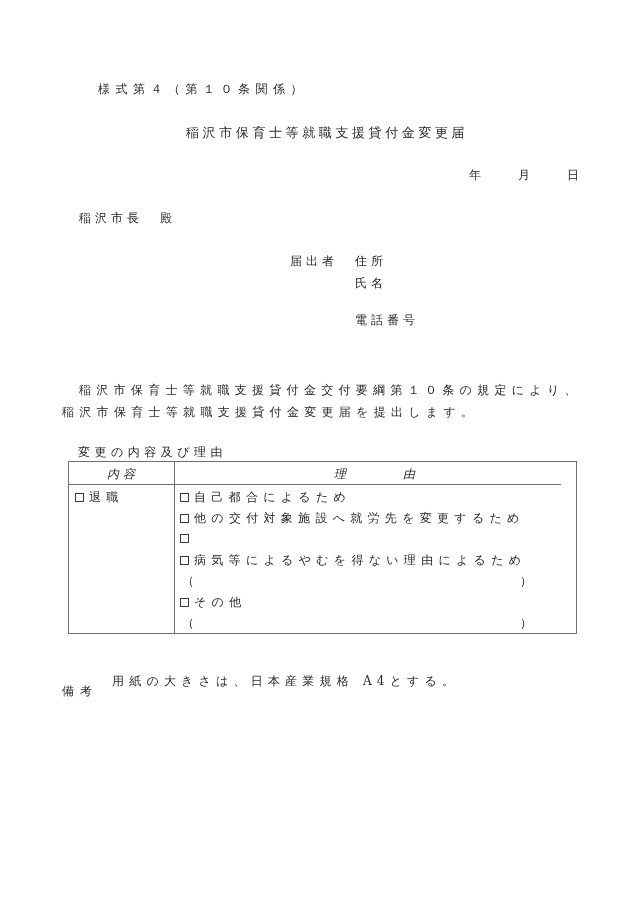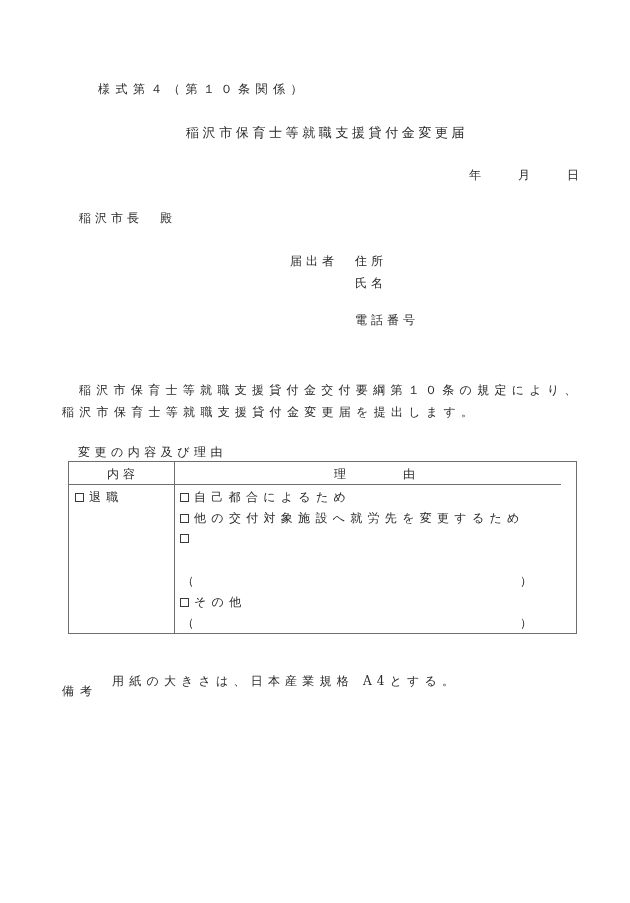--- a/index.html
+++ b/index.html
@@ -51,20 +51,21 @@
       width: 509px;
       height: 173px;
       border: 1px solid #6e6e6e;
       box-sizing: border-box;
     }
     #change-table .header {
       position: absolute;
       left: 0; top: 0; right: 15px;
       height: 22px;
       border-bottom: 1px solid #6e6e6e;
+      font-style: italic;
     }
     #change-table .divider {
       position: absolute;
       left: 105px; top: 0; bottom: 0;
       border-left: 1px solid #6e6e6e;
     }
     #hdr-content { left: 38px; top: 4px; letter-spacing: 4px; }
     #hdr-reason-1 { left: 265px; top: 4px; }
     #hdr-reason-2 { left: 334px; top: 4px; }
 
@@ -120,20 +121,23 @@
 
   <div class="cb-row" style="left:111px; top:27px;">
     <span class="box"></span><span>自己都合によるため</span>
   </div>
   <div class="cb-row" style="left:111px; top:48px;text-align:right;">
     <span class="box"></span><span>他の交付対象施設へ就労先を変更するため</span>
   </div>
   <div class="cb-row" style="left:111px; top:69px;">
     <span class="box"></span>
   </div>
+  <div class="cb-row" style="left:111px; top:90px;">
+    <span class="box"></span><span>病気等によるやむを得ない理由によるため</span>
+  </div>
   <div class="paren-row" style="top:111px;">
     <span class="paren-open">（</span>
     <span class="paren-close">）</span>
   </div>
   <div class="cb-row" style="left:111px; top:132px;text-align:right;">
     <span class="box"></span><span>その他</span>
   </div>
   <div class="paren-row" style="top:153px;">
     <span class="paren-open">（</span>
     <span class="paren-close">）</span>

